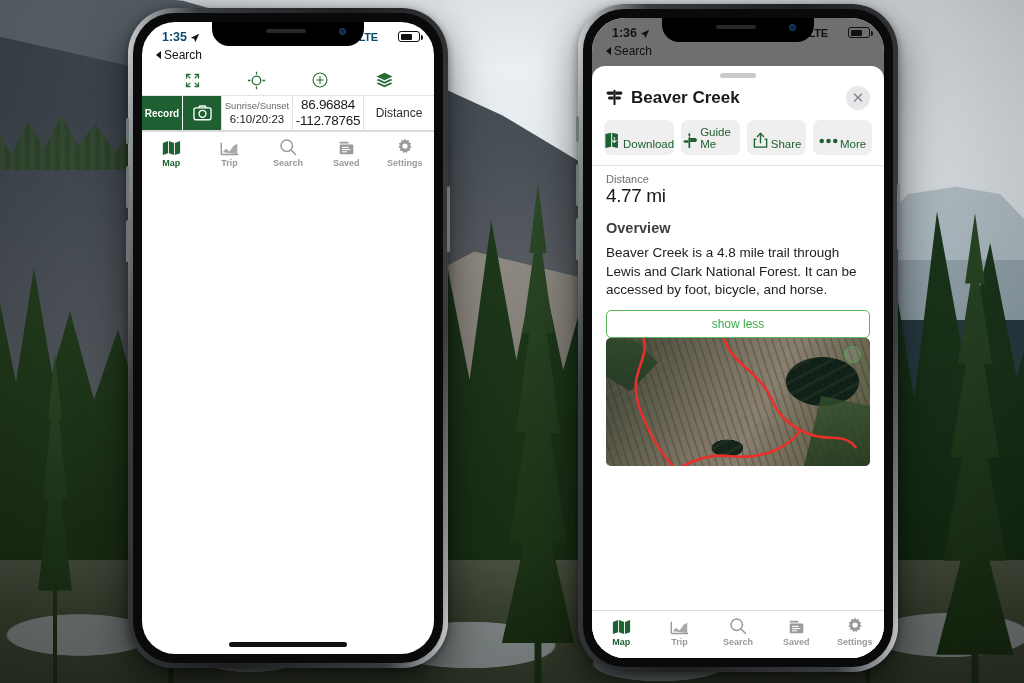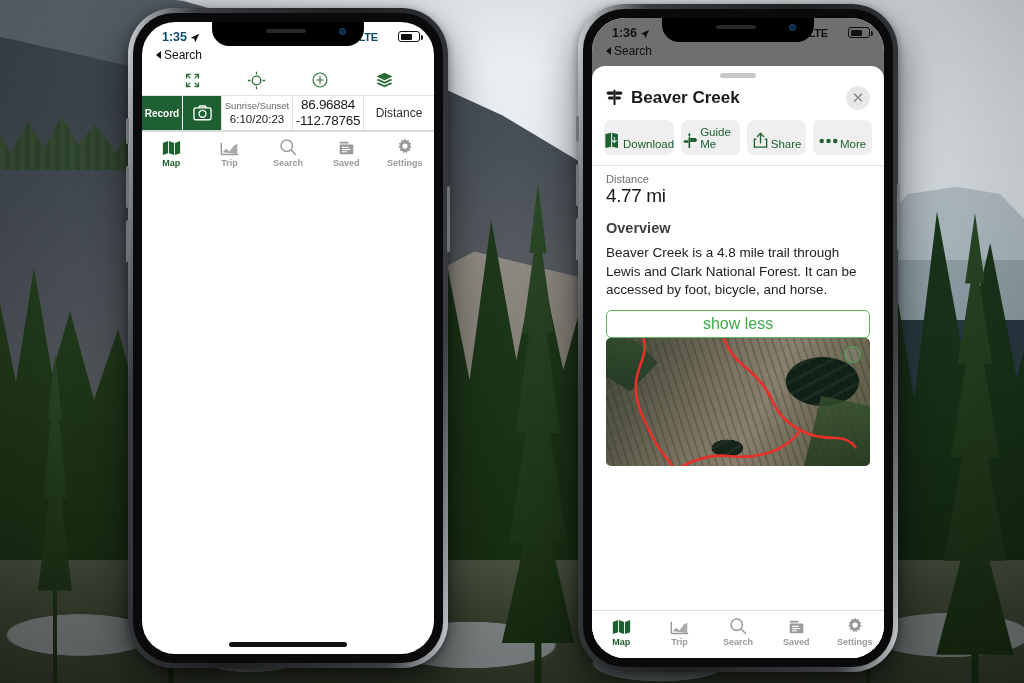--- a/index.html
+++ b/index.html
@@ -277,21 +277,21 @@
   .stat { flex: 1; }
   .stat.s2 { flex: .85; } .stat.s3 { flex: .85; text-align: left; }
   .stat .sl { font-size: 11px; color: #6d6d6d; }
   .stat .sv { font-size: 19px; color: #1a1a1a; letter-spacing: -.4px; }
   .sec-title { font-size: 14.5px; font-weight: bold; color: #404040; padding: 4px 14px 6px; }
   .overview-body { font-size: 13.5px; color: #1d1d1d; line-height: 1.38; padding: 2px 14px 0; }
   .trail-access { font-size: 8.5px; font-weight: bold; color: #4a4a4a; padding: 11px 14px 0; }
   .show-less {
     margin: 10px 14px 0; height: 28px; border: 1px solid #5cb85c; border-radius: 5px;
     display: flex; align-items: center; justify-content: center;
-    color: #3faa4a; font-size: 16px;
+    color: #3faa4a; font-size: 12px;
   }
   .hikes-title { font-size: 14.5px; font-weight: bold; color: #333; padding: 13px 14px 6px; }
   .hike-thumb {
     margin: 0 14px; height: 128px; border-radius: 5px; position: relative; overflow: hidden;
     background:
       radial-gradient(ellipse 60px 40px at 82% 34%, #0e2018 0 60%, transparent 62%),
       radial-gradient(ellipse 26px 14px at 46% 86%, #15241a 0 60%, transparent 62%),
       linear-gradient(118deg, #3e4334 0%, #555546 18%, #7b7261 42%, #8a8070 58%, #6f6a56 76%, #50543c 100%);
   }
   .hike-thumb .terrain {

